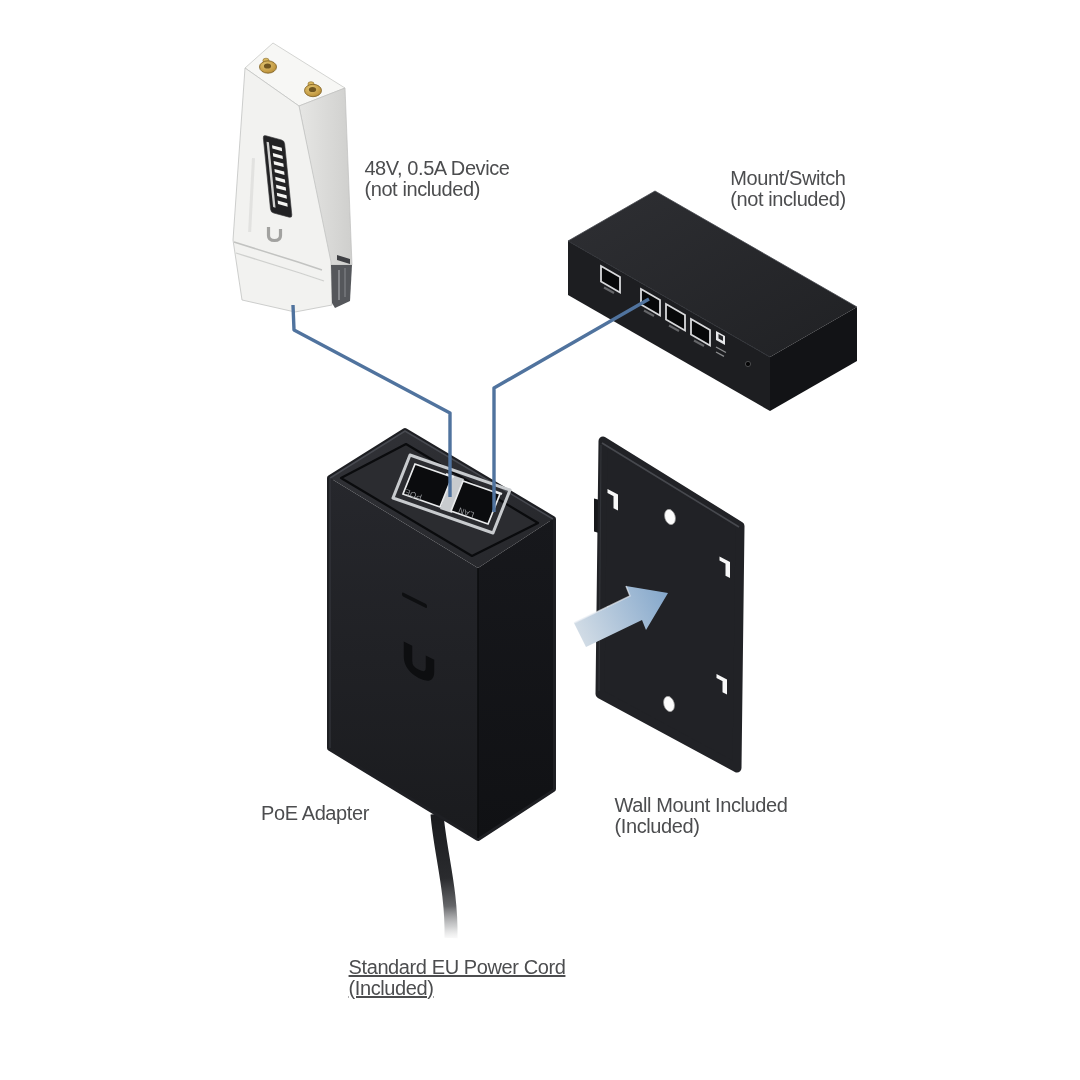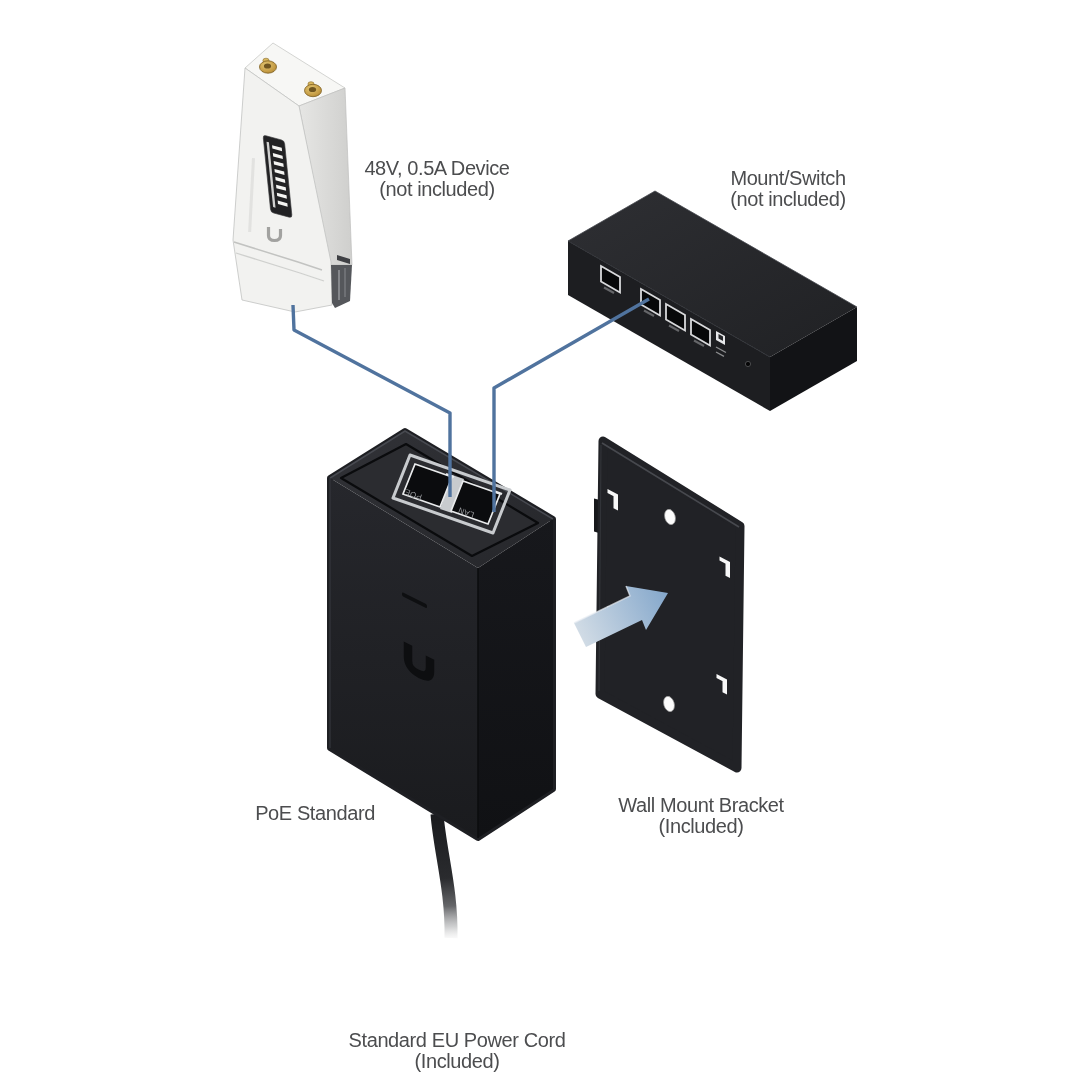--- a/index.html
+++ b/index.html
@@ -2,29 +2,29 @@
 <html><head>
 <meta charset="utf-8">
 <style>
   html,body{margin:0;padding:0;background:#ffffff;}
   #stage{
     position:relative;width:1080px;height:1080px;overflow:hidden;
     background:#ffffff;font-family:"Liberation Sans",sans-serif;
   }
   #diagram-svg{position:absolute;left:0;top:0;}
   .lbl{
-    position:absolute;transform:translateX(-50%);text-align:center;
+    position:absolute;transform:translateX(-50%);text-align:left;
     font-family:"Liberation Sans",sans-serif;font-size:20px;line-height:21px;
     color:#4c4d4f;letter-spacing:-0.4px;white-space:nowrap;
   }
   #lbl-device{left:437px;top:158px;}
   #lbl-router{left:788px;top:168px;}
   #lbl-poe{left:315px;top:803px;}
   #lbl-bracket{left:701px;top:795px;}
-  #lbl-cord{left:457px;top:1030px;}
+  #lbl-cord{left:457px;top:957px;text-decoration:underline;}
   .port-label{
     font-family:"Liberation Sans",sans-serif;font-size:8px;
     fill:#96989b;letter-spacing:0.4px;
   }
 </style>
 </head>
 <body>
 
 <div id="stage">
 
@@ -192,25 +192,25 @@
   <div>48V, 0.5A Device</div>
   <div>(not included)</div>
 </div>
 
 <div class="lbl" id="lbl-router">
   <div>Mount/Switch</div>
   <div>(not included)</div>
 </div>
 
 <div class="lbl" id="lbl-poe">
-  <div>PoE Standard</div>
+  <div>PoE Adapter</div>
 </div>
 
 <div class="lbl" id="lbl-bracket">
-  <div>Wall Mount Bracket</div>
+  <div>Wall Mount Included</div>
   <div>(Included)</div>
 </div>
 
 <div class="lbl" id="lbl-cord">
   <div>Standard EU Power Cord</div>
   <div>(Included)</div>
 </div>
 
 </div>
 

